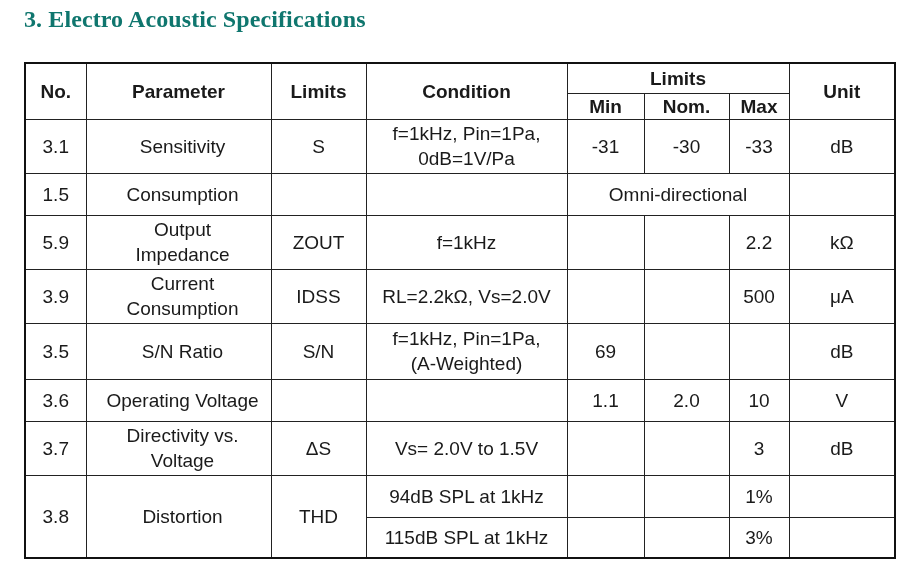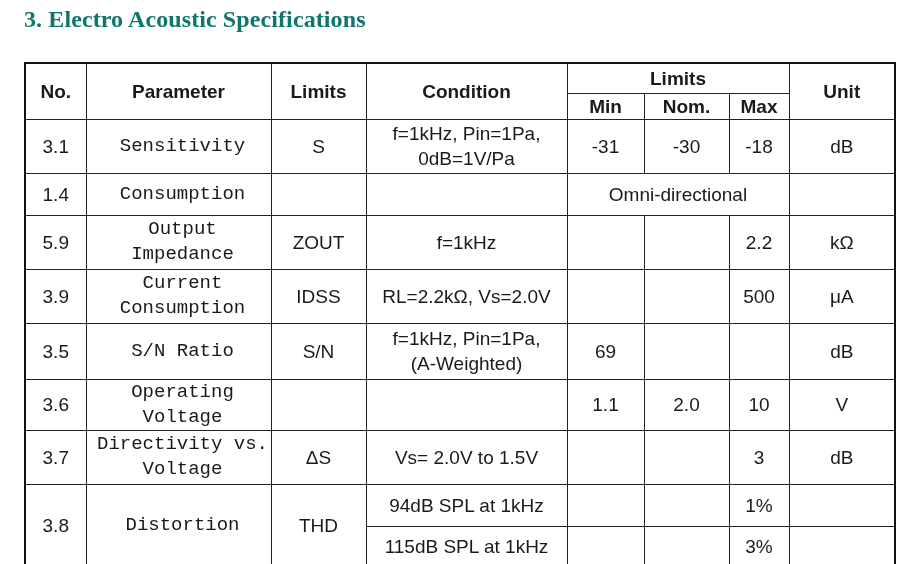--- a/index.html
+++ b/index.html
@@ -2,21 +2,21 @@
 <html><head>
 <meta charset="utf-8">
 <style>
   html, body { margin:0; padding:0; background:#ffffff; }
   body { width:900px; height:564px; position:relative; overflow:hidden; font-family:"Liberation Sans", sans-serif; color:#1a1a1a; }
   .title { position:absolute; left:24px; top:6px; font-family:"Liberation Serif", serif; font-weight:bold; font-size:24px; color:#0f766e; letter-spacing:0.1px; }
   table.spec { position:absolute; left:24px; top:62px; border-collapse:collapse; border:2.5px solid #111; font-size:19px; }
   table.spec td, table.spec th { border:1.3px solid #222; padding:0; text-align:center; vertical-align:middle; line-height:25px; }
   table.spec th { font-weight:bold; font-size:19px; }
   table.spec th.sub { font-weight:bold; }
-  td.left { text-align:right; padding-left:8px !important;font-family:Liberation Mono, monospace; }
+  td.left { text-align:right; padding-left:8px !important; }
 </style>
 </head>
 <body>
 
 <div class="title">3.  Electro Acoustic Specifications</div>
 
 <table class="spec">
   <colgroup>
     <col style="width:61px">
       <col style="width:185px">
@@ -45,26 +45,26 @@
   <tr style="height:54px">
     <td>3.1</td>
     <td class="left">Sensitivity</td>
     <td>S</td>
     <td>
           <div>f=1kHz, Pin=1Pa,</div>
           <div>0dB=1V/Pa</div>
         </td>
     <td>-31</td>
     <td>-30</td>
-    <td>-18</td>
+    <td>-33</td>
     <td>dB</td>
   </tr>
 
   <tr style="height:42px">
-    <td>1.4</td>
+    <td>1.5</td>
     <td class="left">Consumption</td>
     <td></td>
     <td></td>
     <td colspan="3">Omni-directional</td>
     <td></td>
   </tr>
 
   <tr style="height:54px">
     <td>5.9</td>
     <td class="left">

